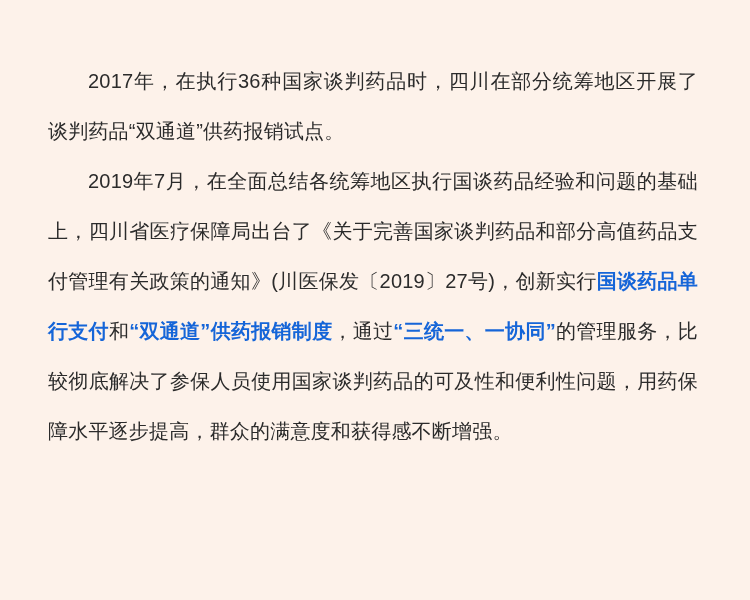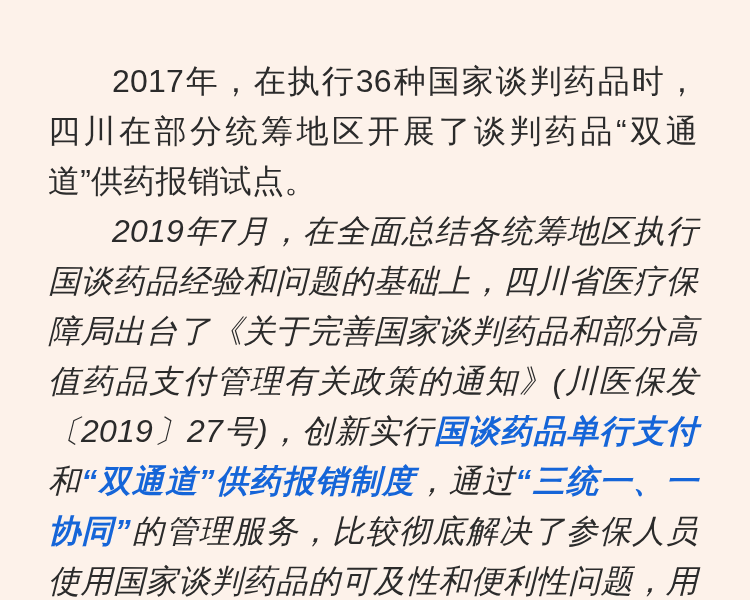--- a/index.html
+++ b/index.html
@@ -15,32 +15,31 @@
   .page {
     position: relative;
     width: 750px;
     height: 600px;
     box-sizing: border-box;
     padding: 56px 52px 0 48px;
     background: #fdf2ea;
     overflow: hidden;
   }
   .para {
-    font-size: 32px;
+    font-size: 20px;
     line-height: 50px;
     color: #2b2b2b;
     text-align: justify;
     text-justify: inter-ideograph;
     text-indent: 2em;
     margin: 0;
     letter-spacing: 0.2px;
   }
   .para + .para {
     margin-top: 0;
-    font-style: italic;
   }
   .hl {
     color: #1565d8;
     font-weight: bold;
   }
 </style>
 </head>
 <body>
 
 <div class="page">

